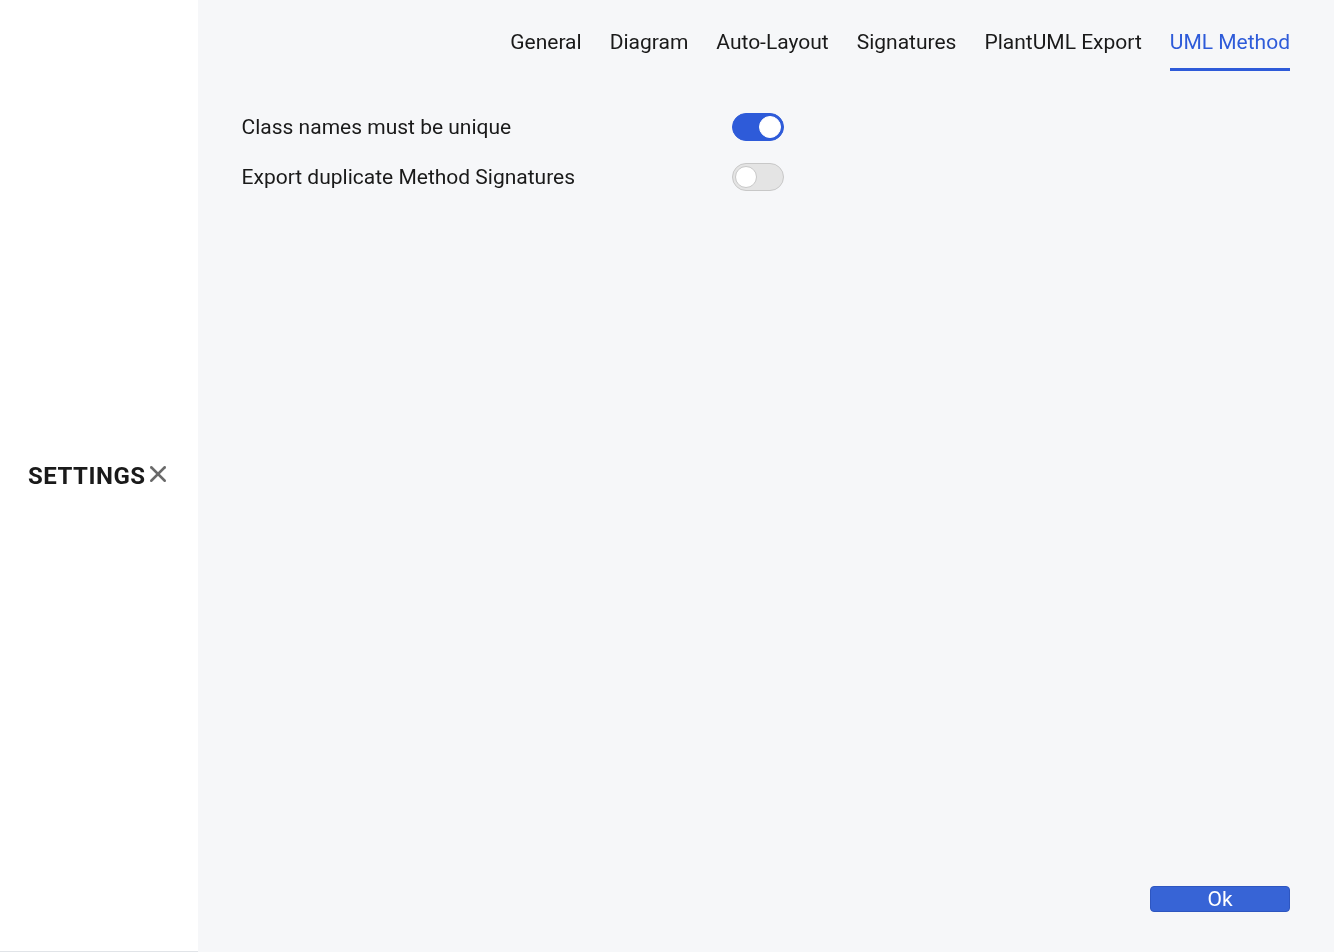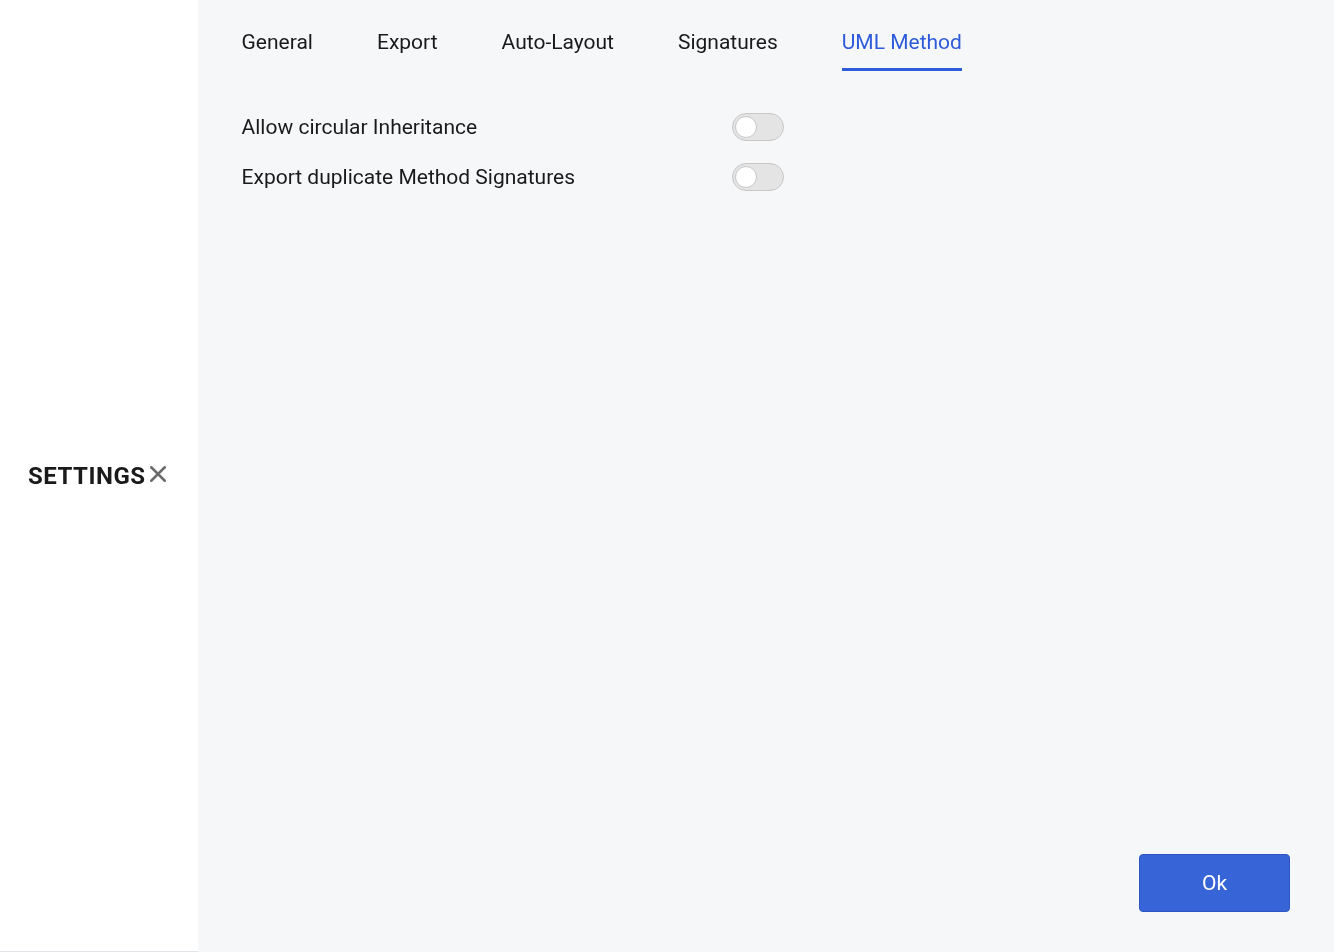--- a/index.html
+++ b/index.html
@@ -51,23 +51,24 @@
     .content {
       flex: 1;
       background: #f6f7f9;
       padding: 0 44px;
       display: flex;
       flex-direction: column;
       position: relative;
     }
     .tabs {
       display: flex;
-      gap: 64px;
+      gap: 28px;
       padding-top: 30px;
       padding-bottom: 0;
+      justify-content: flex-end;
     }
     .tab {
       font-size: 21px;
       color: #1a1a1a;
       padding-bottom: 14px;
       cursor: pointer;
       border-bottom: 3px solid transparent;
     }
     .tab.active {
       color: #2e5bd9;
@@ -120,22 +121,22 @@
       position: absolute;
       bottom: 40px;
       right: 44px;
     }
     .ok-button {
       background: #3764d6;
       color: #ffffff;
       border: 1px solid #2e56c0;
       border-radius: 4px;
       font-size: 21px;
-      padding: 16px 0;
-      width: 151px;
+      padding: 0 0;
+      width: 140px;
       text-align: center;
       cursor: pointer;
     }
   </style>
 </head>
 <body>
 
 <div class="dialog">
   <div class="header">
     <div class="header-title">SETTINGS</div>
@@ -145,34 +146,35 @@
           <line x1="2" y1="2" x2="14" y2="14"></line>
           <line x1="14" y1="2" x2="2" y2="14"></line>
         </svg>
       </span>
     </div>
   </div>
 
   <div class="content">
     <div class="tabs">
       <div class="tab">General</div>
-      <div class="tab">Export</div>
+      <div class="tab">Diagram</div>
       <div class="tab">Auto-Layout</div>
       <div class="tab">Signatures</div>
+      <div class="tab">PlantUML Export</div>
       <div class="tab active">UML Method</div>
     </div>
 
     <div class="settings-list">
-
       <div class="setting-row">
-        <div class="setting-label">Allow circular Inheritance</div>
-        <div class="toggle">
+        <div class="setting-label">Class names must be unique</div>
+        <div class="toggle on">
           <div class="toggle-knob"></div>
         </div>
       </div>
+
 
       <div class="setting-row">
         <div class="setting-label">Export duplicate Method Signatures</div>
         <div class="toggle">
           <div class="toggle-knob"></div>
         </div>
       </div>
     </div>
 
     <div class="footer">

